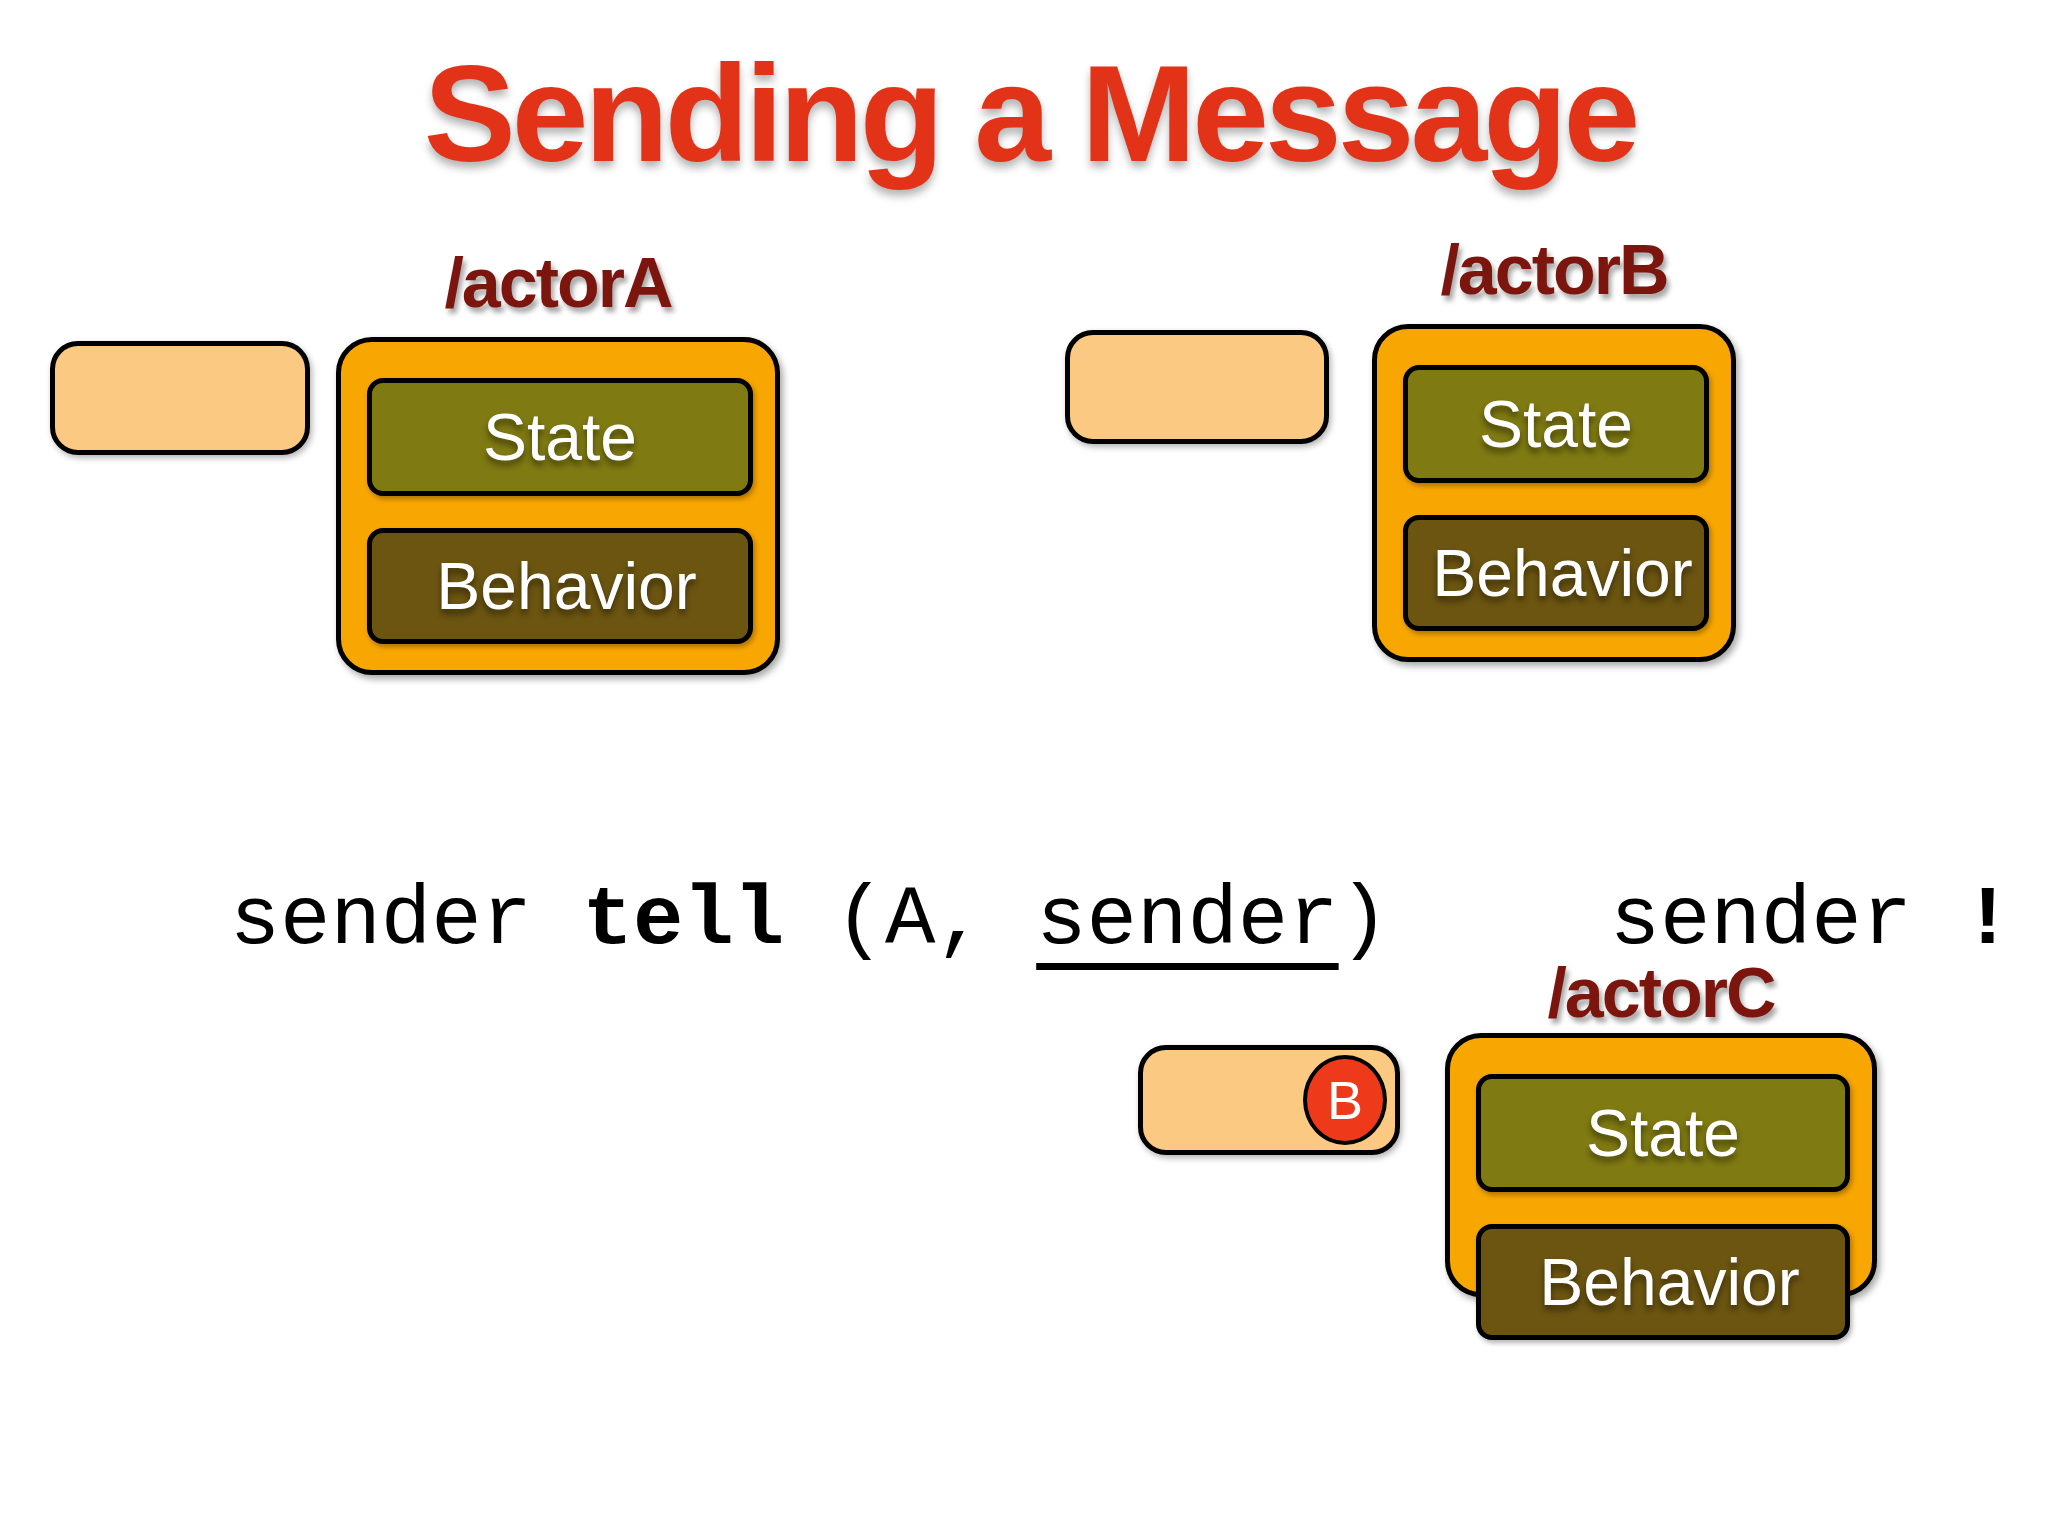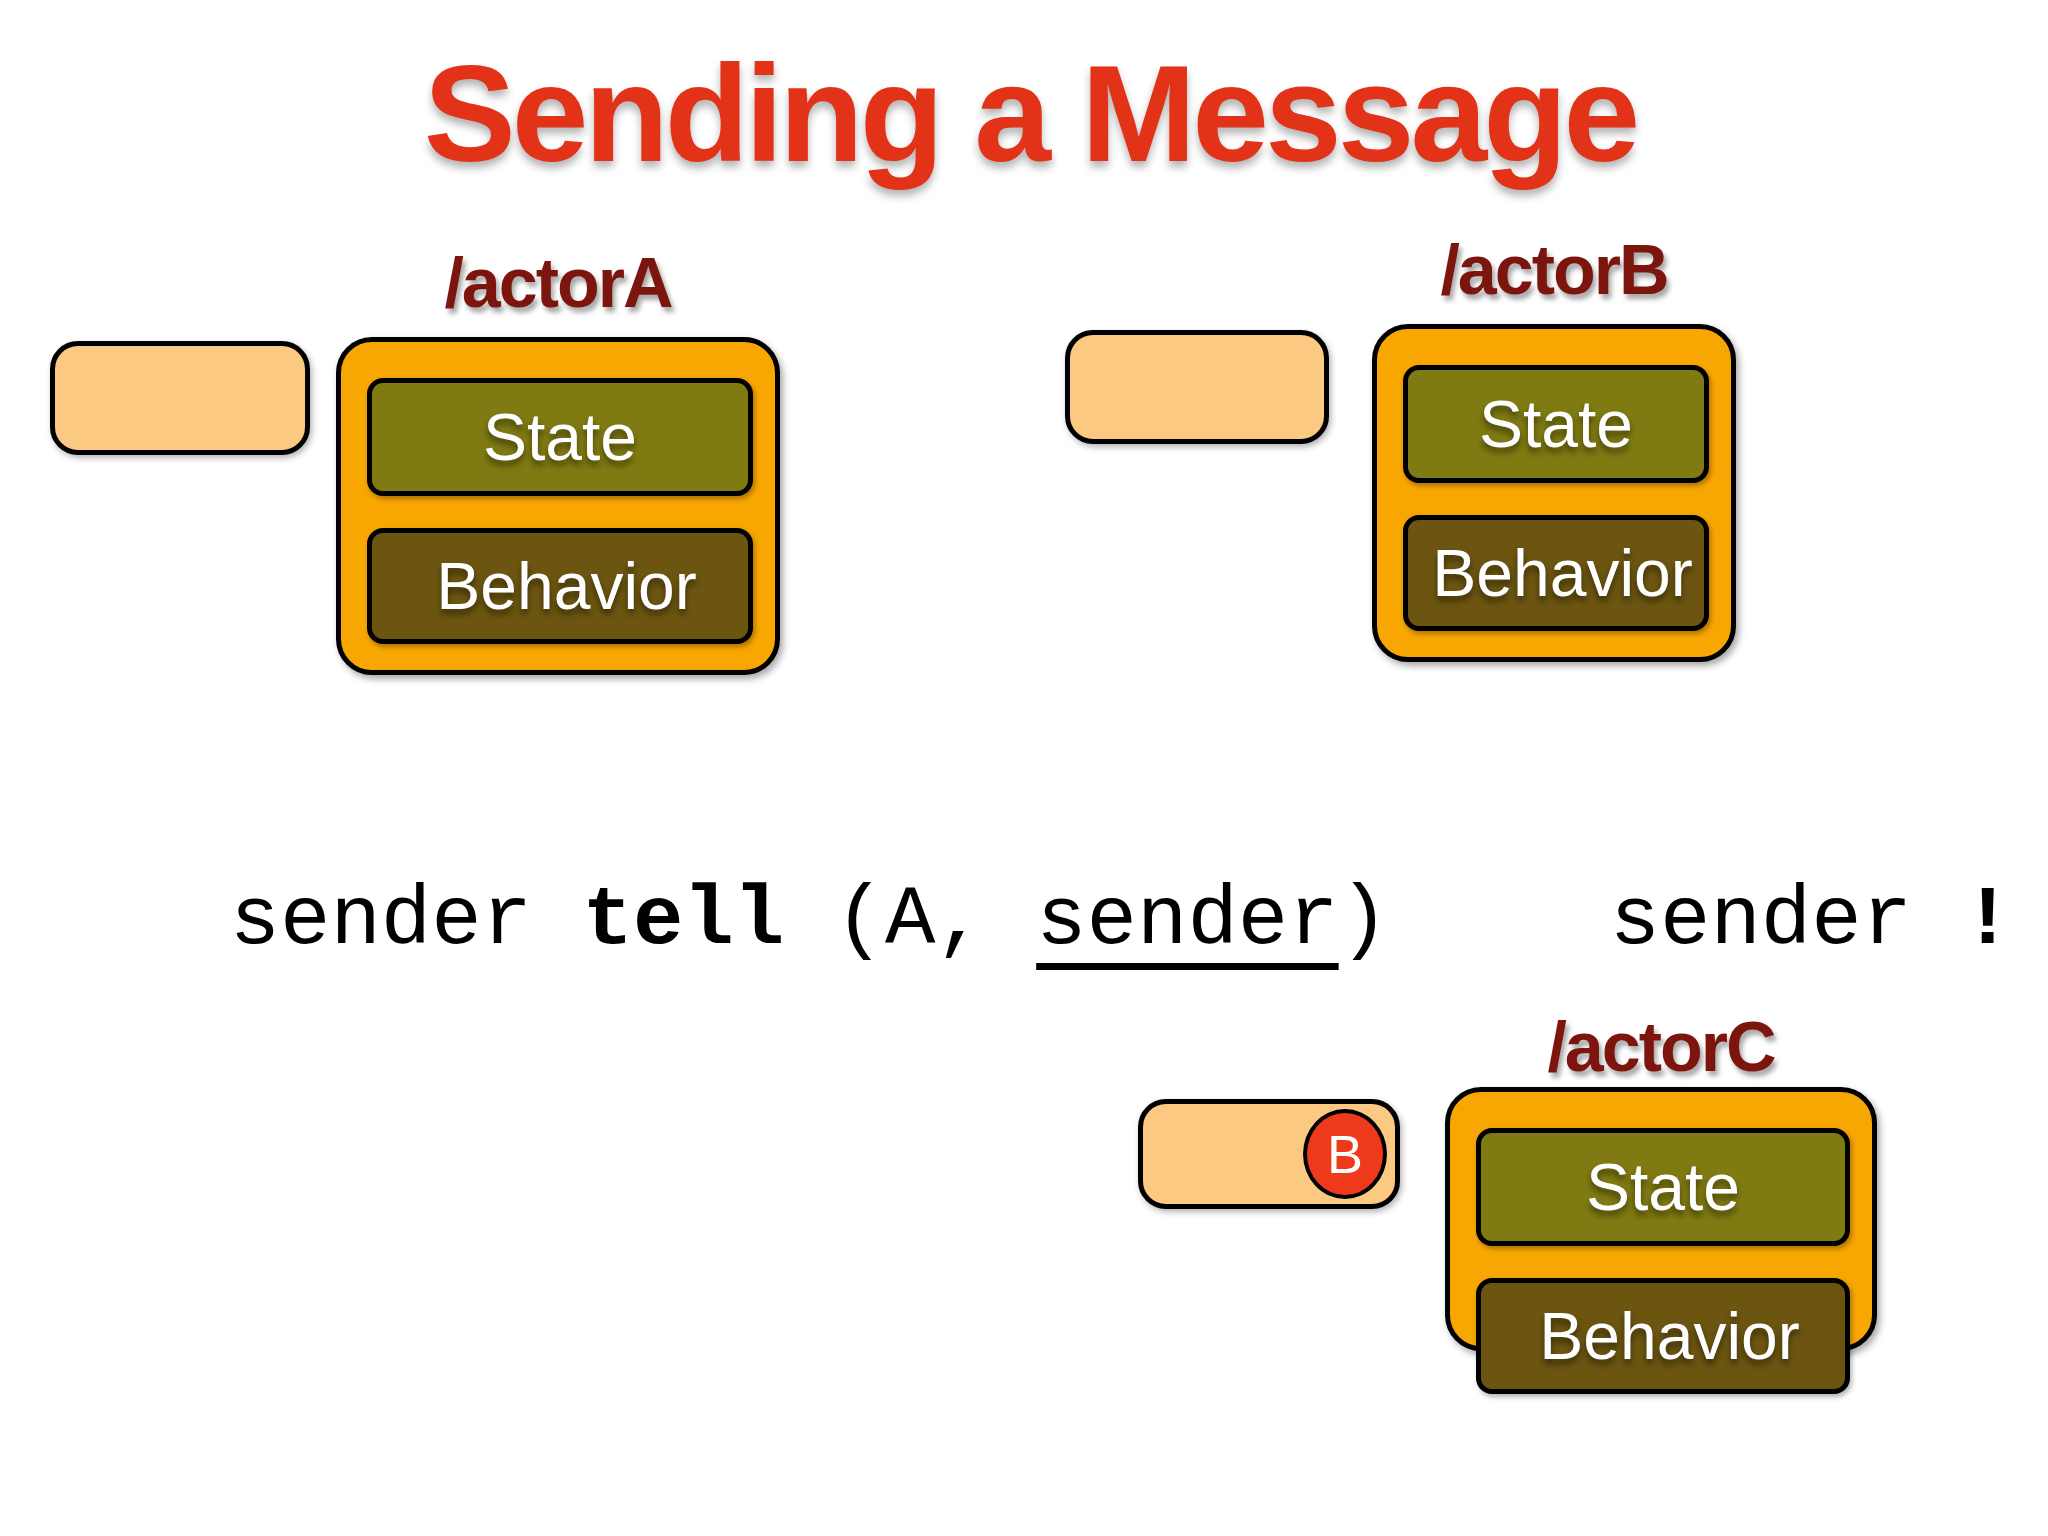--- a/index.html
+++ b/index.html
@@ -111,21 +111,21 @@
     <div class="actor-box">
       <div class="inner-box state-box">
         <span>State</span>
       </div>
       <div class="inner-box behavior-box">
         <span>Behavior</span>
       </div>
     </div>
   </div>
 
-  <div class="actor" style="left:1445px;top:1087px;width:432px;height:264px;">
+  <div class="actor" style="left:1445px;top:1033px;width:432px;height:264px;">
     <div class="actor-label" style="top:-80px;">/actorC</div>
     <div class="mailbox" style="left:-307px;top:12px;width:262px;height:110px;">
       <div class="message-circle">
         <span>B</span>
       </div>
     </div>
     <div class="actor-box">
       <div class="inner-box state-box">
         <span>State</span>
       </div>

